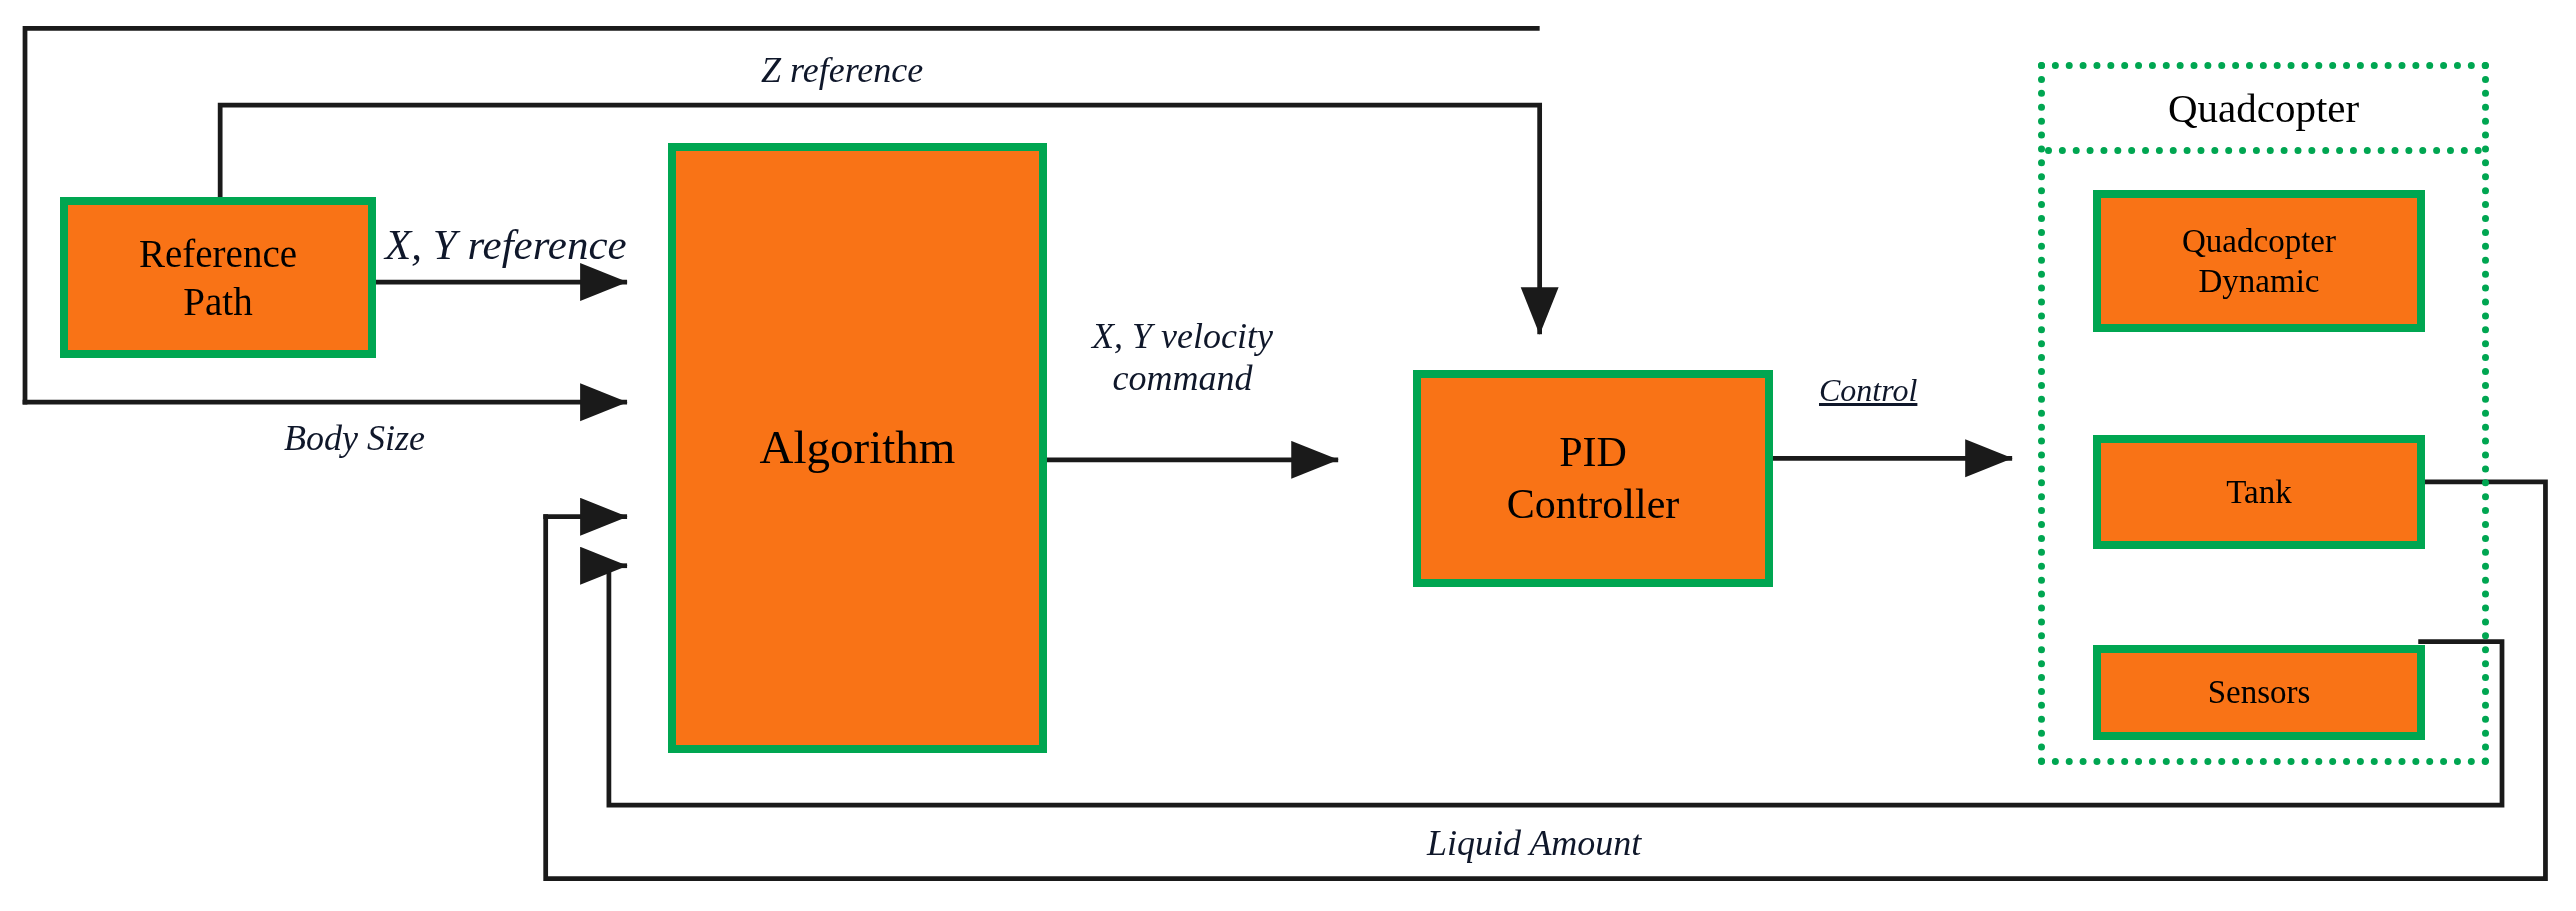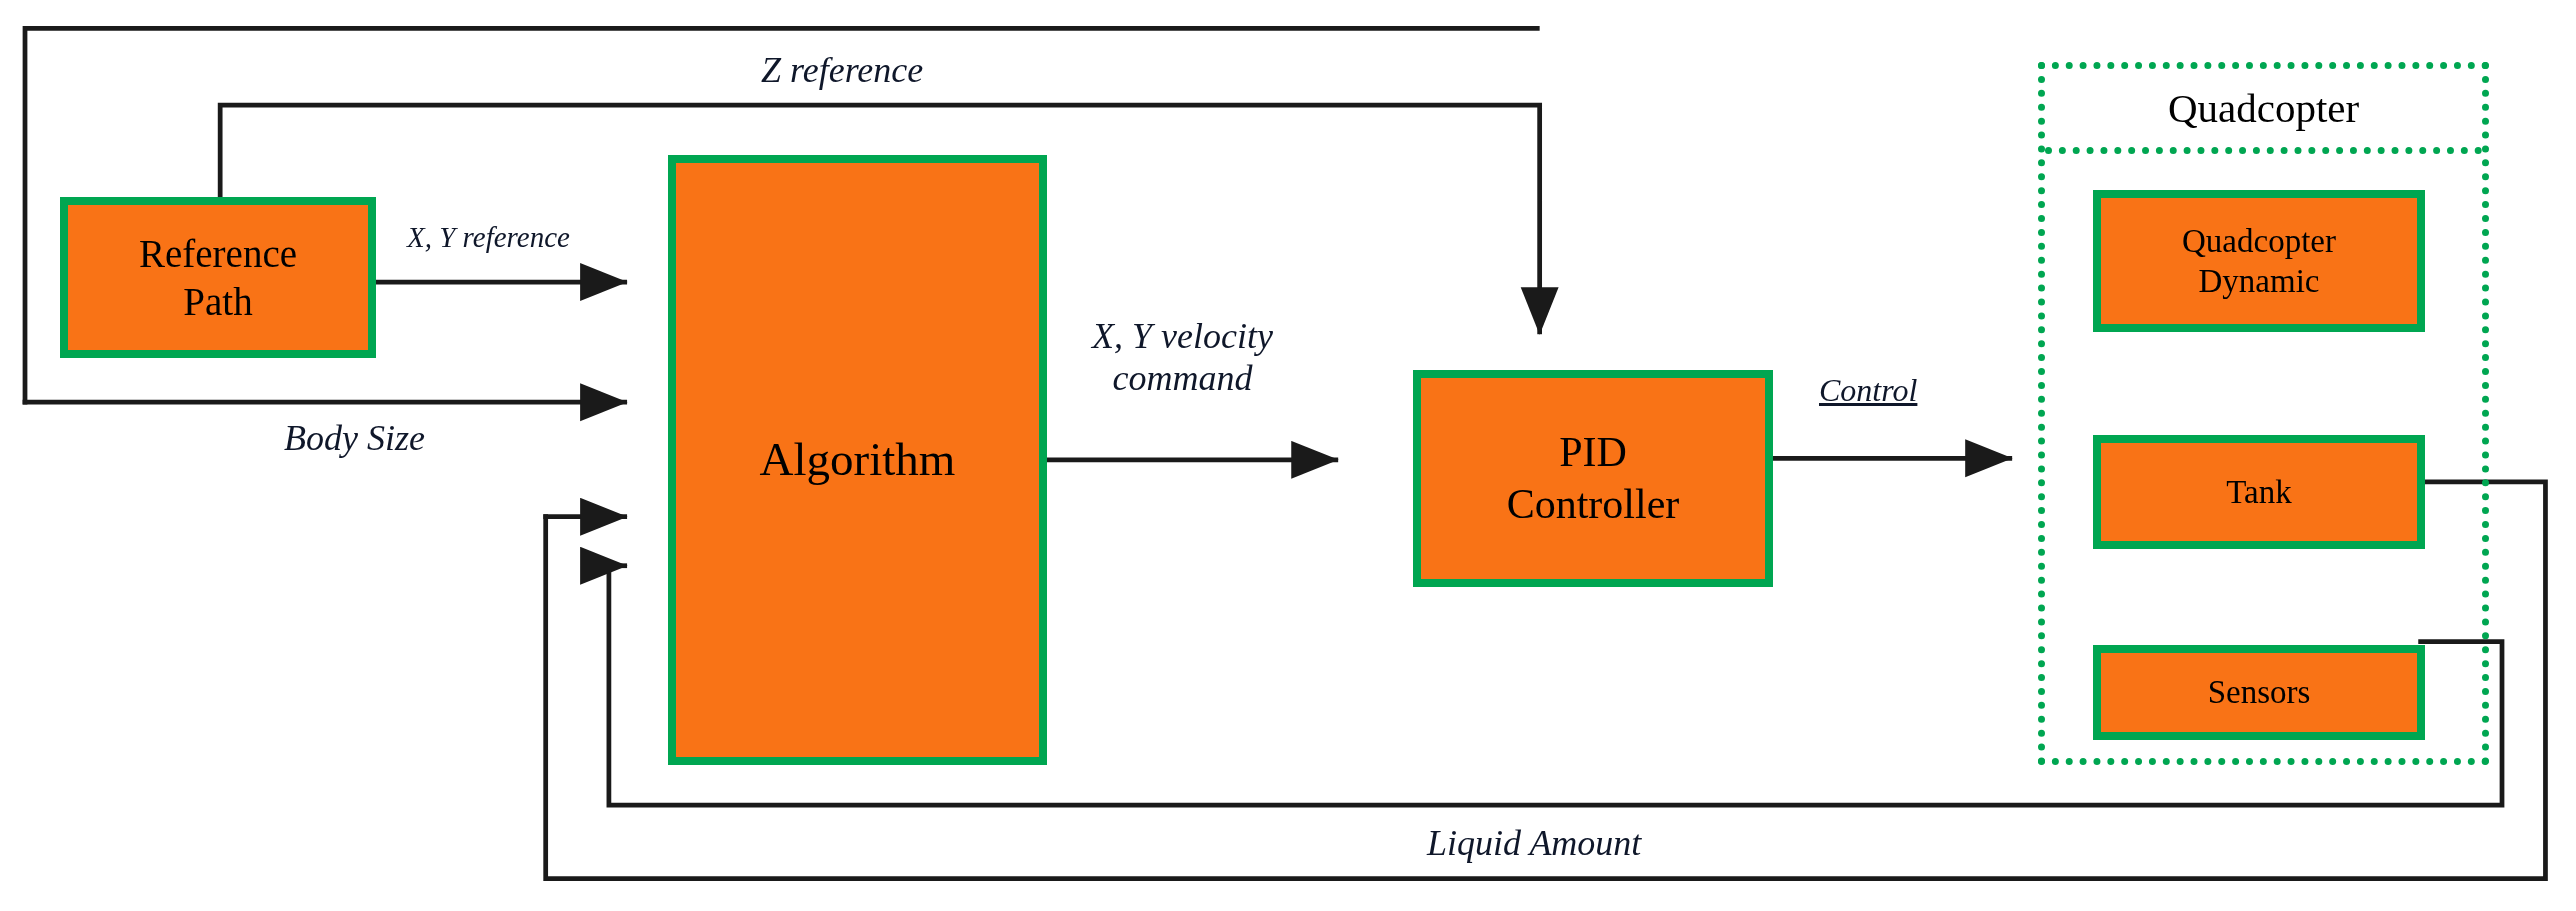--- a/index.html
+++ b/index.html
@@ -37,21 +37,21 @@
   .gbox.solid {
     border: 8.7px solid #00a651;
   }
   .gbox .lbl { display: block; }
 
   #box-reference-path {
     left: 60px; top: 197px; width: 316px; height: 161px;
     font-size: 39px;
   }
   #box-algorithm {
-    left: 668px; top: 155px; width: 379px; height: 610px;
+    left: 668px; top: 143px; width: 379px; height: 610px;
     font-size: 47px;
   }
   #box-pid {
     left: 1413px; top: 370px; width: 360px; height: 217px;
     font-size: 42px;
   }
 
   
   #group-quadcopter {
     position: absolute;
@@ -92,21 +92,21 @@
 
   .wlabel {
     position: absolute;
     color: #0f172a;
     font-style: italic;
     white-space: nowrap;
     z-index: 7;
     line-height: 1.18;
   }
   #lab-z-reference   { left: 761px;  top: 49px;  font-size: 36px; }
-  #lab-xy-reference  { left: 407px;  top: 220px; font-size: 29px; }
+  #lab-xy-reference  { left: 385px;  top: 220px; font-size: 43px; }
   #lab-body-size     { left: 284px;  top: 417px; font-size: 36px; }
   #lab-xy-velocity   { left: 1092px; top: 315px; font-size: 36px; text-align: center; }
   #lab-control       { left: 1819px; top: 372px; font-size: 32px; text-decoration: underline; }
   #lab-obstacle      { left: 1381px; top: 746px; font-size: 36px; }
   #lab-liquid        { left: 1427px; top: 822px; font-size: 36px; }
 </style>
 </head>
 <body>
 
 <div id="stage">

